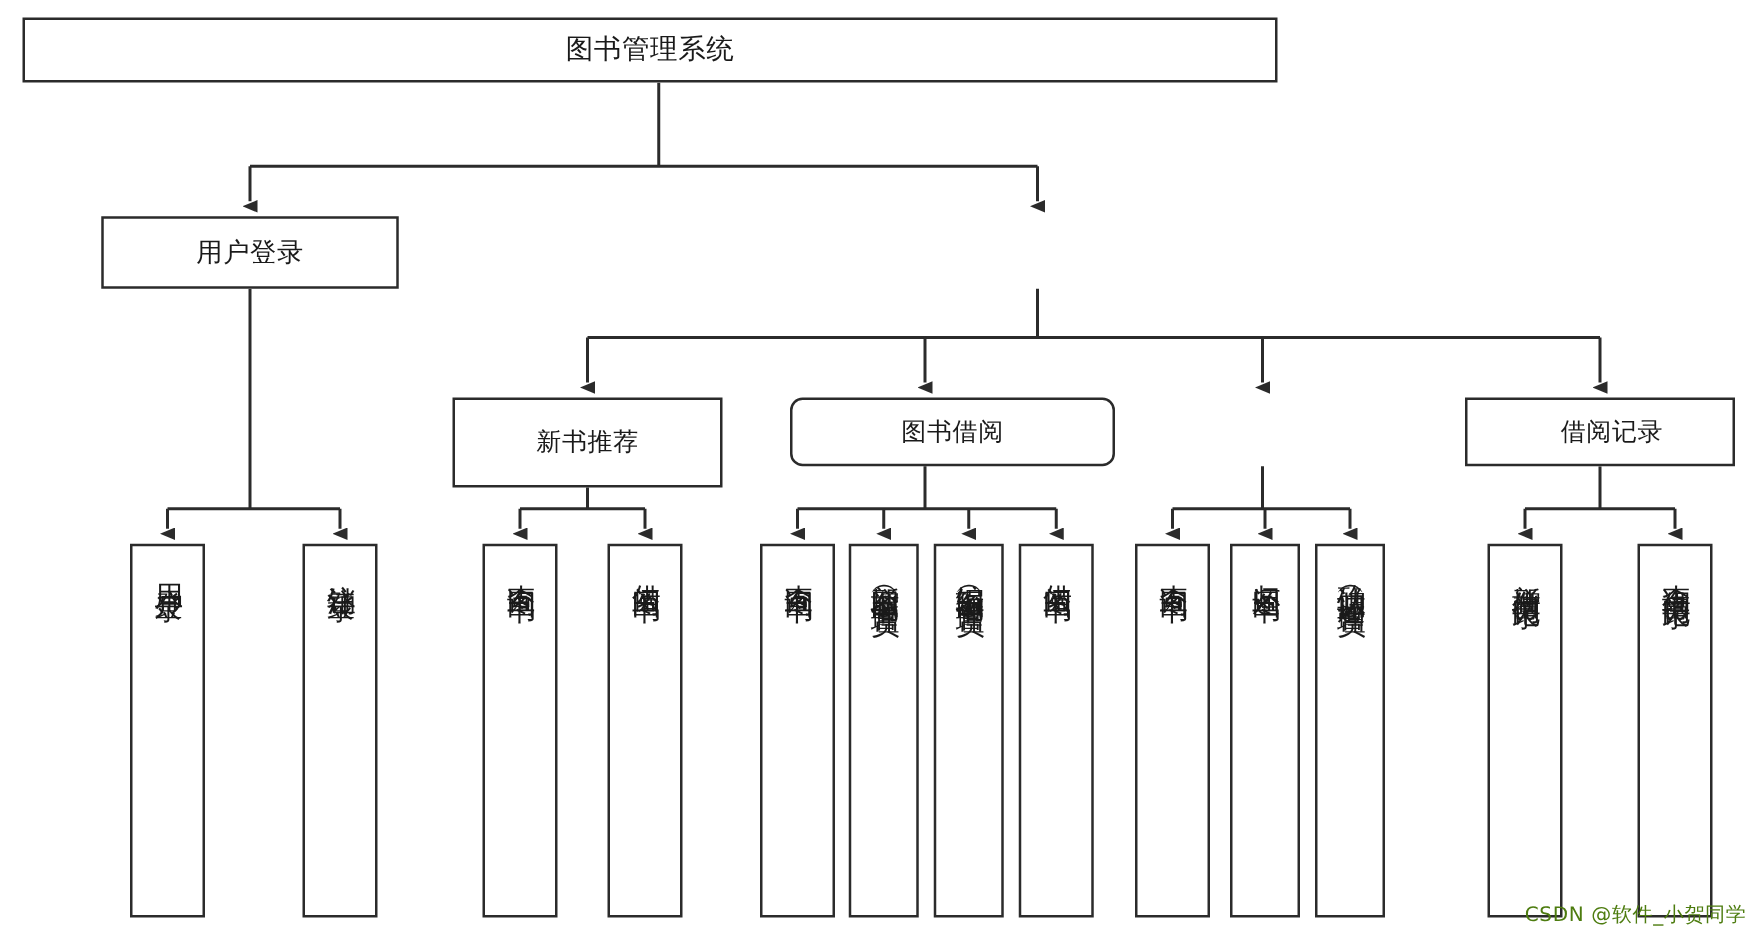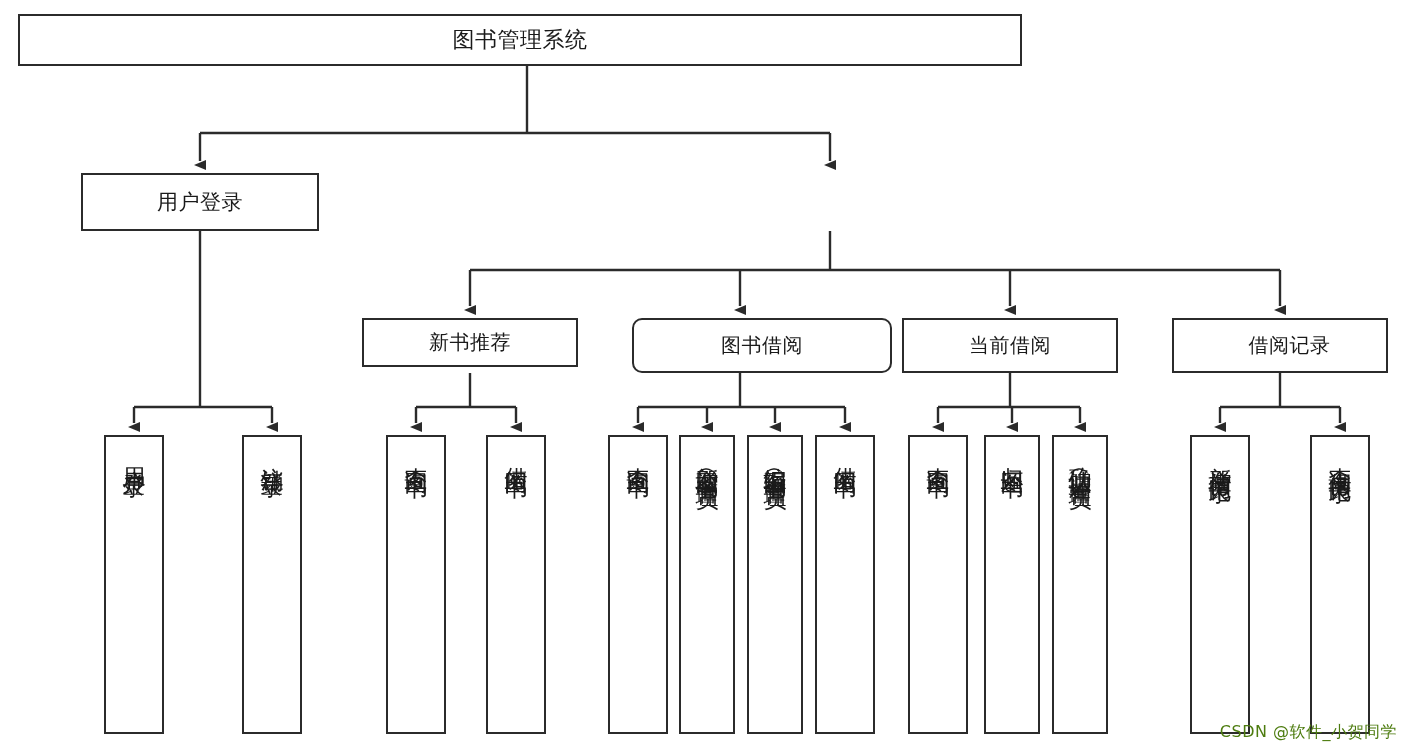--- a/index.html
+++ b/index.html
@@ -123,28 +123,25 @@
   </svg>
 
   <div class="node root horiz" style="left: 18px; top: 14px; width: 1004px; height: 52px;">
     <span class="lbl">图书管理系统</span>
   </div>
 
   <div class="node lvl1 horiz" style="left: 81px; top: 173px; width: 238px; height: 58px;">
     <span class="lbl">用户登录</span>
   </div>
 
-  <div class="node lvl2 horiz" style="left: 362px; top: 318px; width: 216px; height: 49px;">
+  <div class="node lvl2 horiz" style="left: 362px; top: 318px; width: 216px; height: 72px;">
     <span class="lbl">新书推荐</span>
   </div>
   <div class="node lvl2 horiz" style="left: 632px; top: 318px; width: 260px; height: 55px; border-radius: 10px;">
     <span class="lbl">图书借阅</span>
-  </div>
-  <div class="node lvl2 horiz" style="left: 902px; top: 318px; width: 216px; height: 55px;">
-    <span class="lbl">当前借阅</span>
   </div>
   <div class="node lvl2 horiz" style="left: 1172px; top: 318px; width: 216px; height: 55px; padding-left: 19px;">
     <span class="lbl">借阅记录</span>
   </div>
 
   <div class="node vert" style="left: 104px; top: 435px; width: 60px; height: 299px;">
     <span class="lbl">用户登录</span>
   </div>
   <div class="node vert" style="left: 242px; top: 435px; width: 60px; height: 299px;">
     <span class="lbl">注销登录</span>

